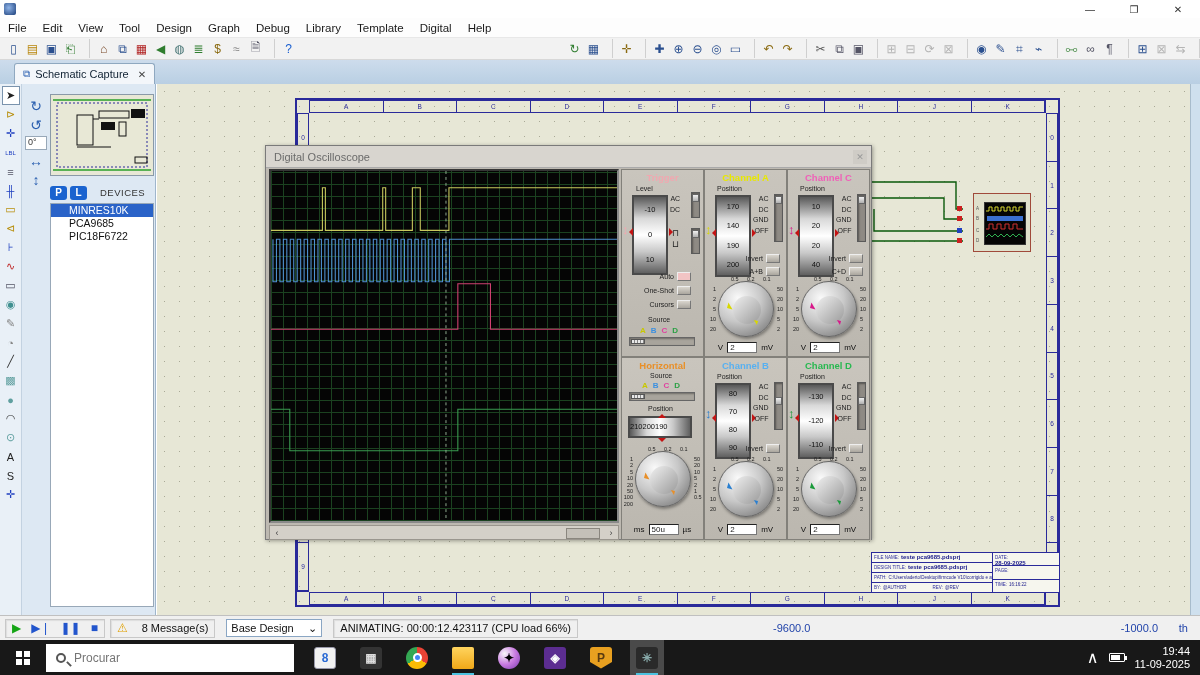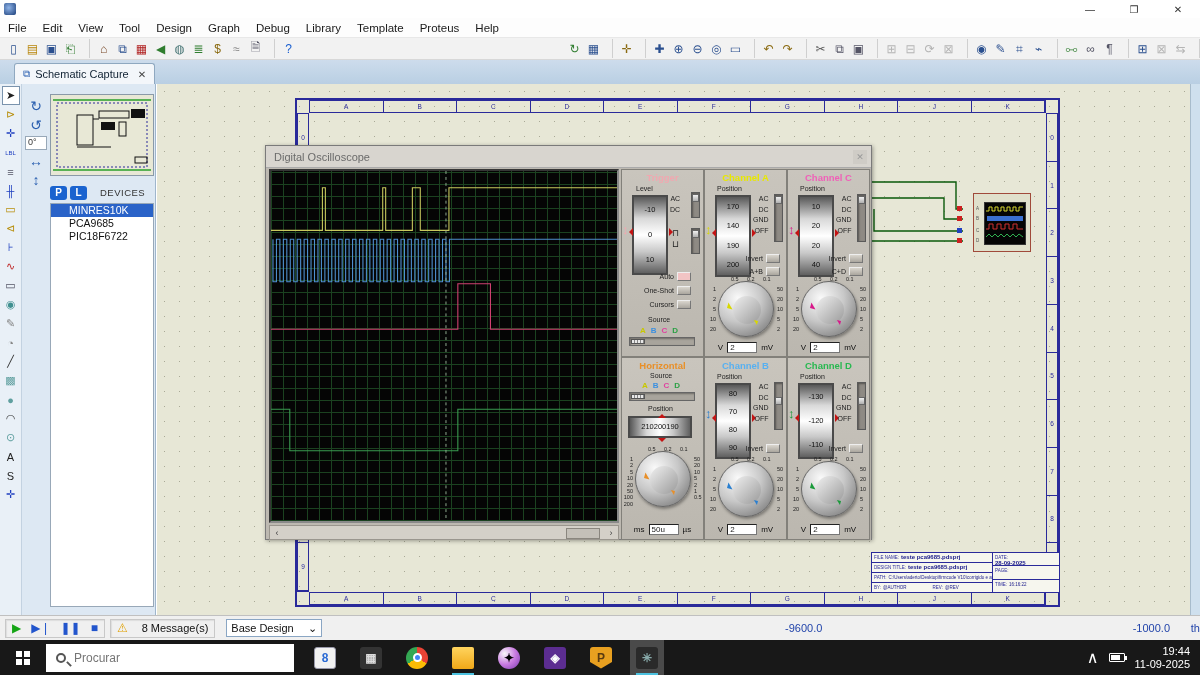--- a/index.html
+++ b/index.html
@@ -82,21 +82,21 @@
 .scarrow.r{margin-left:auto}
 #scthumb{position:absolute;left:296px;top:2px;width:34px;height:11px;background:#c4c0b8;border:1px solid #8a867e}
 
 #controls{position:absolute;left:355px;top:23px;width:250px;height:371px;display:grid;grid-template-columns:83px 83px 83px;grid-template-rows:188px 183px;background:#b4b0a8}
 .panel{position:relative;border:1px solid #82807a;background:linear-gradient(#c9c5bd,#bbb7af);overflow:hidden}
 .ptitle{height:13px;text-align:center;font-size:9.5px;font-weight:bold;padding-top:2px}
 .lab{position:absolute;font-size:7px;color:#222}
 .wheelbox{position:absolute;background:#4a4a4a;padding:2px}
 .wheel{width:32px;background:linear-gradient(180deg,#585858,#d8d8d8 28%,#fff 50%,#c8c8c8 72%,#606060);display:flex;flex-direction:column;justify-content:space-around;align-items:center;overflow:hidden}
 .wnum{font-size:7.5px;color:#111;line-height:8px}
-.hwheel{height:18px;width:60px;background:linear-gradient(90deg,#585858,#d8d8d8 28%,#fff 50%,#c8c8c8 72%,#606060);display:flex;justify-content:center;align-items:center}
+.hwheel{height:18px;width:60px;background:linear-gradient(90deg,#585858,#d8d8d8 28%,#fff 50%,#c8c8c8 72%,#606060);display:flex;justify-content:flex-start;align-items:center}
 .hwheel .wnum{font-size:7.5px}
 .tri{position:absolute;width:0;height:0;border:4px solid transparent}
 .tri.l{border-left-color:#c41414}
 .tri.r{border-right-color:#c41414}
 .tri.u{border-top-color:#c41414}
 .tri.d{border-bottom-color:#c41414}
 .dblarrow{position:absolute;font-size:13px;font-weight:bold}
 .cpl{position:absolute;font-size:7px;color:#222;text-align:right;line-height:10.5px}
 .vtrack{position:absolute;width:9px;background:#8e8a84;border:1px solid #5a5a5a;box-shadow:inset 1px 1px 2px rgba(0,0,0,.4)}
 .vthumb{position:absolute;left:0px;width:7px;height:8px;background:linear-gradient(#f0f0f0,#b0b0b0);border:1px solid #666}
@@ -122,21 +122,21 @@
 .sseg{height:19px;display:flex;align-items:center;border:1px solid #c8c8c8;box-shadow:inset 1px 1px 1px rgba(0,0,0,.08);margin-left:5px;padding:0 6px;gap:10px}
 .simbtn{font-size:12px;line-height:12px}
 #playbtn{color:#16a516}
 .bluebtn{color:#2255cc}
 #warnico{color:#e0a000;font-size:12px;margin-right:4px}
 #designdd{width:96px;height:18px;background:#fff;border:1px solid #8aa6c4;display:flex;align-items:center;justify-content:space-between;padding:0 4px;font-size:11px}
 #animtext{white-space:nowrap}
 #coords{margin-left:auto;display:flex;gap:0;color:#2244aa}
 #coordx{width:330px;text-align:left}
 #coordy{width:55px;text-align:right}
-#coordunit{width:30px;text-align:right;margin-right:0}
+#coordunit{width:30px;text-align:right;margin-right:12px}
 
 
 #taskbar{position:absolute;left:0;top:640px;width:1200px;height:35px;background:#181818;display:flex;align-items:center}
 #startbtn{width:46px;height:35px;display:flex;align-items:center;justify-content:center}
 #startglyph{width:14px;height:14px;display:grid;grid-template-columns:6px 6px;grid-template-rows:6px 6px;gap:2px}
 #startglyph i{background:#fff}
 #searchbox{width:248px;height:28px;background:#fff;display:flex;align-items:center;padding-left:10px;gap:8px}
 #lens{width:10px;height:10px;border:2px solid #555;border-radius:50%;position:relative}
 #lens::after{content:"";position:absolute;left:8px;top:8px;width:6px;height:2px;background:#555;transform:rotate(45deg)}
 #searchbox input{border:none;outline:none;font-size:12px;color:#333;width:180px}
@@ -166,21 +166,21 @@
 <div id="menubar">
     <span>File</span>
     <span>Edit</span>
     <span>View</span>
     <span>Tool</span>
     <span>Design</span>
     <span>Graph</span>
     <span>Debug</span>
     <span>Library</span>
     <span>Template</span>
-    <span>Proteus</span>
+    <span>Digital</span>
     <span>Help</span>
   </div>
 
 <div id="toolbar">
   <div class="tbblock" style="left:4px">
       <span class="tbi">▯</span>
       <span class="tbi" style="color: rgb(184, 134, 11);">▤</span>
       <span class="tbi" style="color: rgb(42, 79, 143);">▣</span>
       <span class="tbi" style="color: rgb(47, 125, 47);">⎗</span>
       <span class="tbi gap" style="color: rgb(122, 74, 42);">⌂</span>
@@ -755,20 +755,23 @@
   <div class="sseg">
     <span id="warnico">⚠</span>
     <span>8 Message(s)</span>
   </div>
   <div class="sseg" style="border:none;box-shadow:none">
     <div id="designdd">
       <span>Base Design</span>
       <span>⌄</span>
     </div>
   </div>
+  <div class="sseg">
+    <span id="animtext">ANIMATING: 00:00:12.423117 (CPU load 66%)</span>
+  </div>
   <div id="coords">
     <span id="coordx">-9600.0</span>
     <span id="coordy">-1000.0</span>
     <span id="coordunit">th</span>
   </div>
 </div>
 
 <div id="taskbar">
   <div id="startbtn">
     <div id="startglyph">

